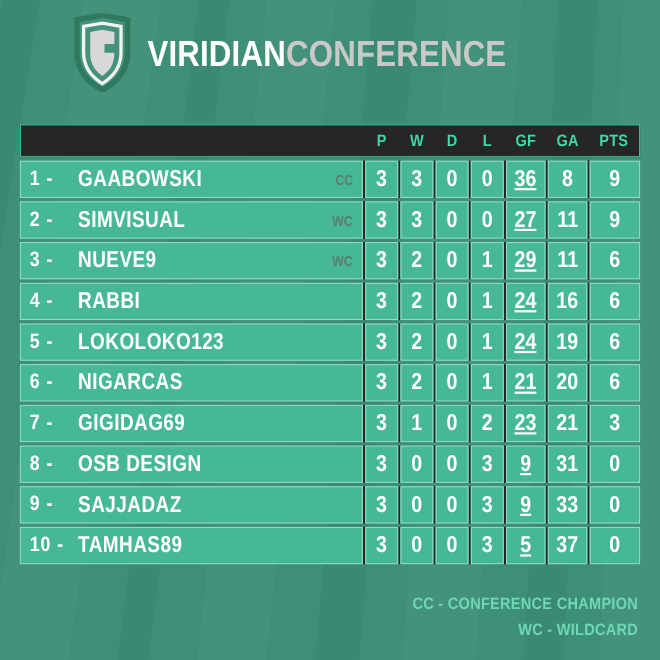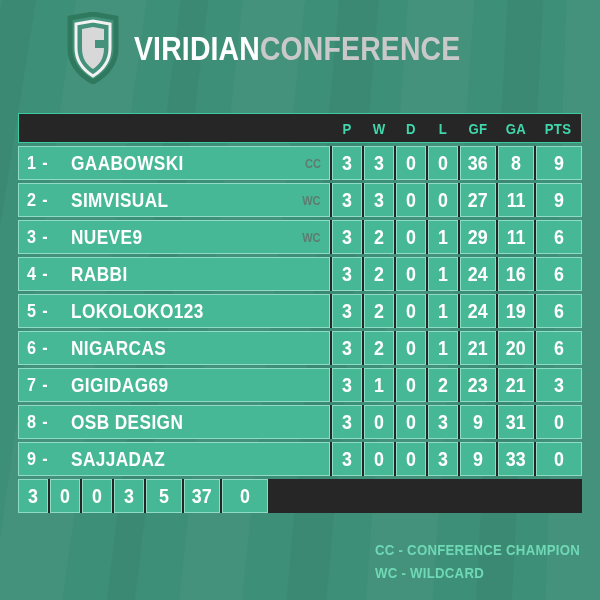--- a/index.html
+++ b/index.html
@@ -123,37 +123,38 @@
     font-weight:bold;
     display:flex; align-items:center; justify-content:center;
     margin-right:2px;
     flex:0 0 auto;
   }
   .stat span { transform:scaleX(0.85); display:block; }
   .stat.w-p   { width:30px; }
   .stat.w-w   { width:30px; }
   .stat.w-d   { width:30px; }
   .stat.w-l   { width:30px; }
-  .stat.w-gf  { width:36px; }
+  .stat.w-gf  { width:36px;text-decoration:underline; }
   .stat.w-ga  { width:36px; }
   .stat.w-pts { width:46px; margin-right:0; }
 
   
   .ch.w-p   { width:32px; }
   .ch.w-w   { width:32px; }
   .ch.w-d   { width:32px; }
   .ch.w-l   { width:32px; }
   .ch.w-gf  { width:38px; }
   .ch.w-ga  { width:38px; }
   .ch.w-pts { width:46px; }
 
   
   #legend {
     position:absolute; right:20px; bottom:16px;
     z-index:2;
+    text-align:right;
     line-height:1.55;
   }
   #legend div {
     color:#6fd8b5;
     font-size:15px;
     font-weight:bold;
     transform:scaleX(0.88);
     transform-origin:right center;
     white-space:nowrap;
     letter-spacing:0.3px;
@@ -449,20 +450,25 @@
           <span>9</span>
         </div>
         <div class="stat w-ga">
           <span>33</span>
         </div>
         <div class="stat w-pts">
           <span>0</span>
         </div>
       </div>
       <div class="row">
+        <div class="namecell">
+          <div class="rank">10 -</div>
+          <div class="team">TAMHAS89</div>
+          <div class="badge"></div>
+        </div>
         <div class="stat w-p">
           <span>3</span>
         </div>
         <div class="stat w-w">
           <span>0</span>
         </div>
         <div class="stat w-d">
           <span>0</span>
         </div>
         <div class="stat w-l">

